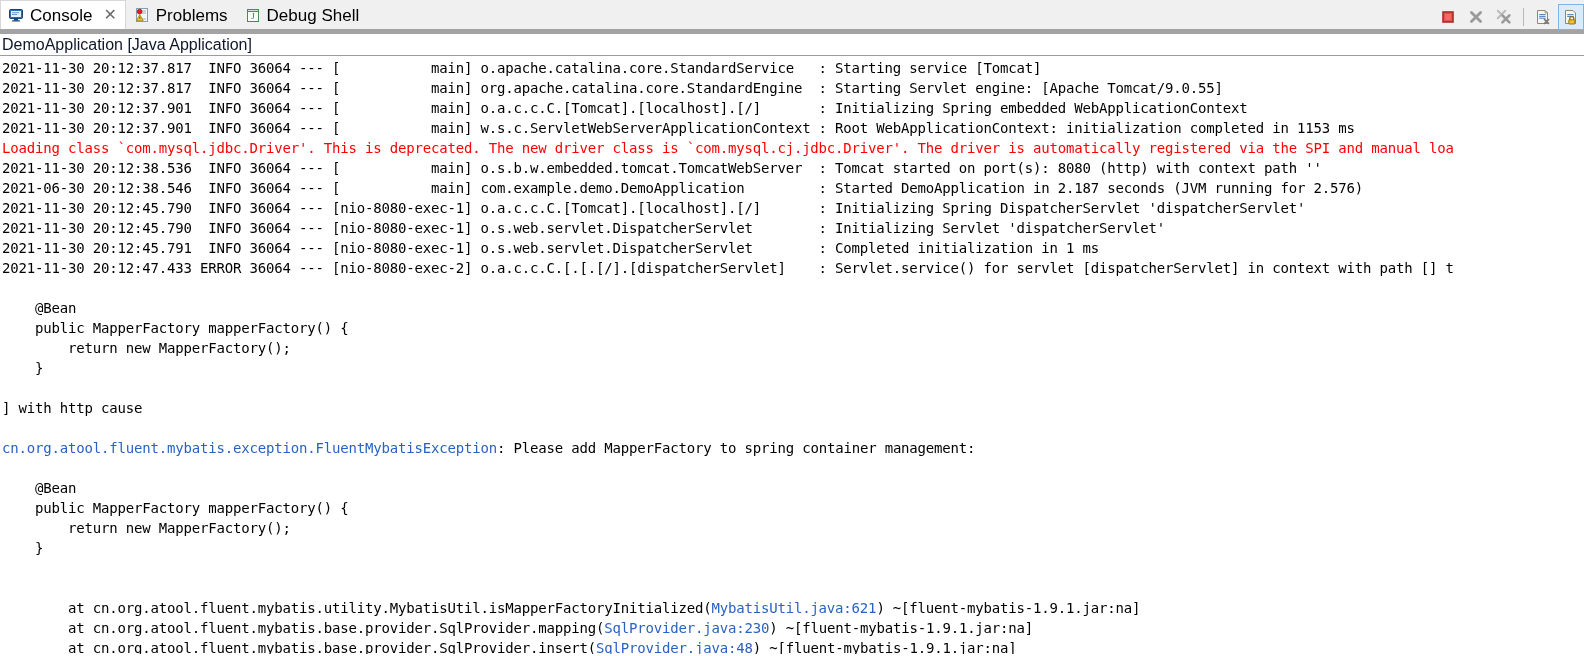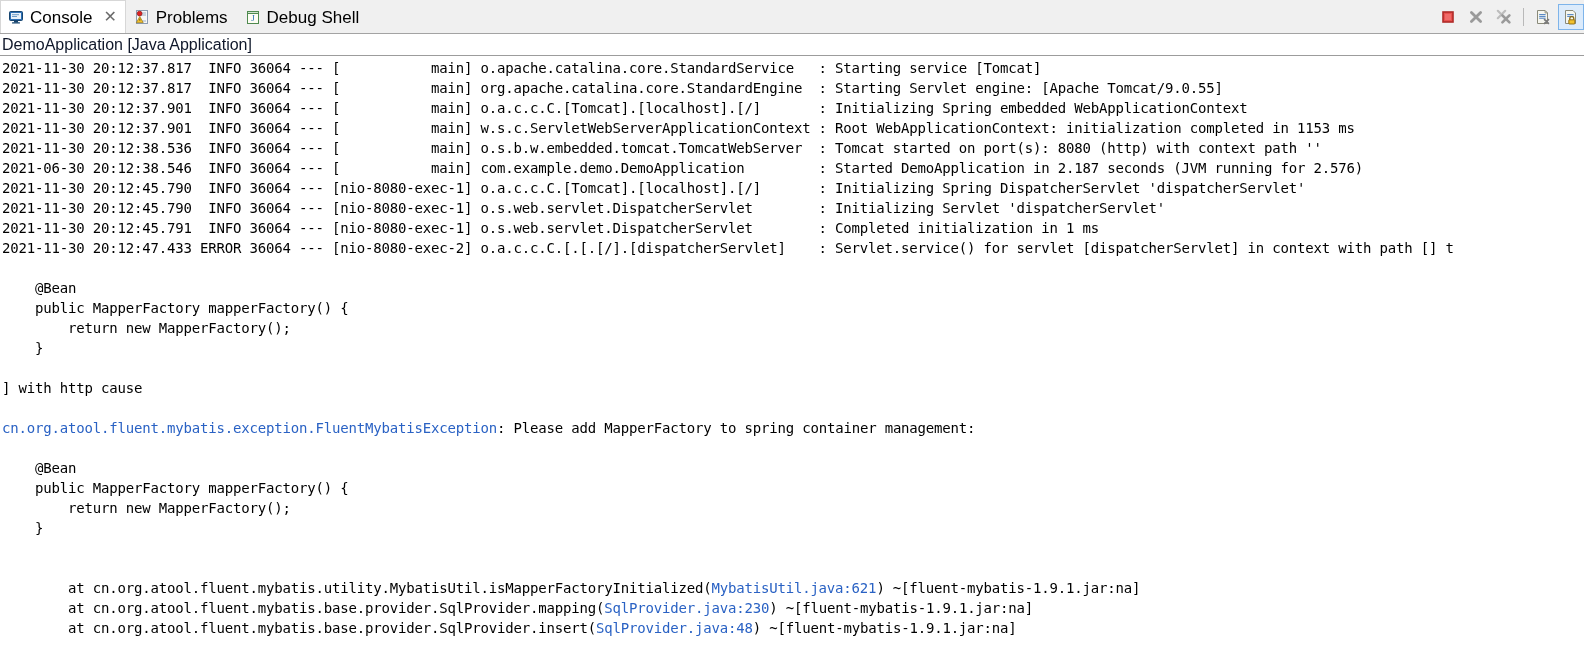--- a/index.html
+++ b/index.html
@@ -9,21 +9,21 @@
     overflow: hidden;
     background: #ffffff;
     font-family: "Liberation Sans", sans-serif;
   }
 
   
   #tab-bar {
     position: relative;
     height: 34px;
     background: #f0f0f0;
-    border-bottom: 1px solid #a3a3a3;
+    border-bottom: 5px solid #a3a3a3;
     display: flex;
     align-items: stretch;
     white-space: nowrap;
   }
   .tab {
     display: flex;
     align-items: center;
     gap: 6px;
     padding: 0 8px 0 7px;
     font-size: 17px;
@@ -207,20 +207,21 @@
   </div>
 </div>
 
 <div id="launch-title">DemoApplication [Java Application]</div>
 
 <div id="console-body">
     <div class="line">2021-11-30 20:12:37.817  INFO 36064 --- [           main] o.apache.catalina.core.StandardService   : Starting service [Tomcat]</div>
     <div class="line">2021-11-30 20:12:37.817  INFO 36064 --- [           main] org.apache.catalina.core.StandardEngine  : Starting Servlet engine: [Apache Tomcat/9.0.55]</div>
     <div class="line">2021-11-30 20:12:37.901  INFO 36064 --- [           main] o.a.c.c.C.[Tomcat].[localhost].[/]       : Initializing Spring embedded WebApplicationContext</div>
     <div class="line">2021-11-30 20:12:37.901  INFO 36064 --- [           main] w.s.c.ServletWebServerApplicationContext : Root WebApplicationContext: initialization completed in 1153 ms</div>
+    <div class="line err">Loading class `com.mysql.jdbc.Driver'. This is deprecated. The new driver class is `com.mysql.cj.jdbc.Driver'. The driver is automatically registered via the SPI and manual loa</div>
     <div class="line">2021-11-30 20:12:38.536  INFO 36064 --- [           main] o.s.b.w.embedded.tomcat.TomcatWebServer  : Tomcat started on port(s): 8080 (http) with context path ''</div>
     <div class="line">2021-06-30 20:12:38.546  INFO 36064 --- [           main] com.example.demo.DemoApplication         : Started DemoApplication in 2.187 seconds (JVM running for 2.576)</div>
     <div class="line">2021-11-30 20:12:45.790  INFO 36064 --- [nio-8080-exec-1] o.a.c.c.C.[Tomcat].[localhost].[/]       : Initializing Spring DispatcherServlet 'dispatcherServlet'</div>
     <div class="line">2021-11-30 20:12:45.790  INFO 36064 --- [nio-8080-exec-1] o.s.web.servlet.DispatcherServlet        : Initializing Servlet 'dispatcherServlet'</div>
     <div class="line">2021-11-30 20:12:45.791  INFO 36064 --- [nio-8080-exec-1] o.s.web.servlet.DispatcherServlet        : Completed initialization in 1 ms</div>
     <div class="line">2021-11-30 20:12:47.433 ERROR 36064 --- [nio-8080-exec-2] o.a.c.c.C.[.[.[/].[dispatcherServlet]    : Servlet.service() for servlet [dispatcherServlet] in context with path [] t</div>
     <div class="line blank"> </div>
     <div class="line">    @Bean</div>
     <div class="line">    public MapperFactory mapperFactory() {</div>
     <div class="line">        return new MapperFactory();</div>

